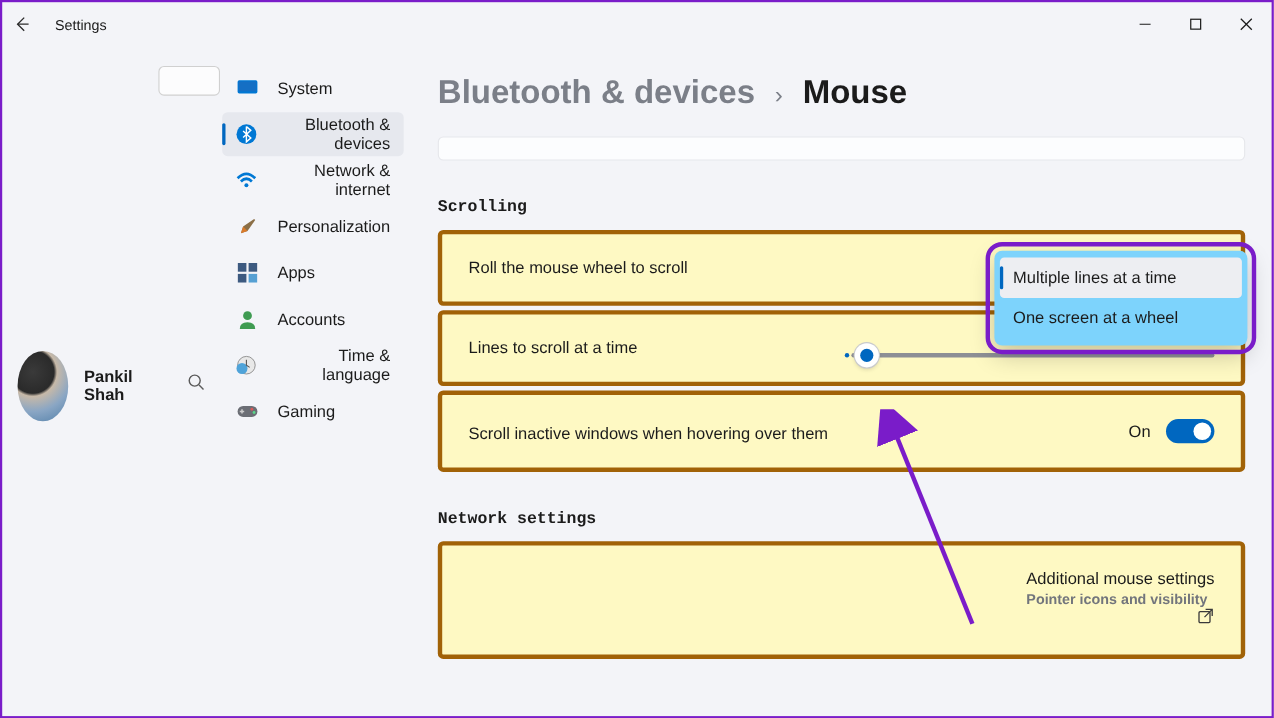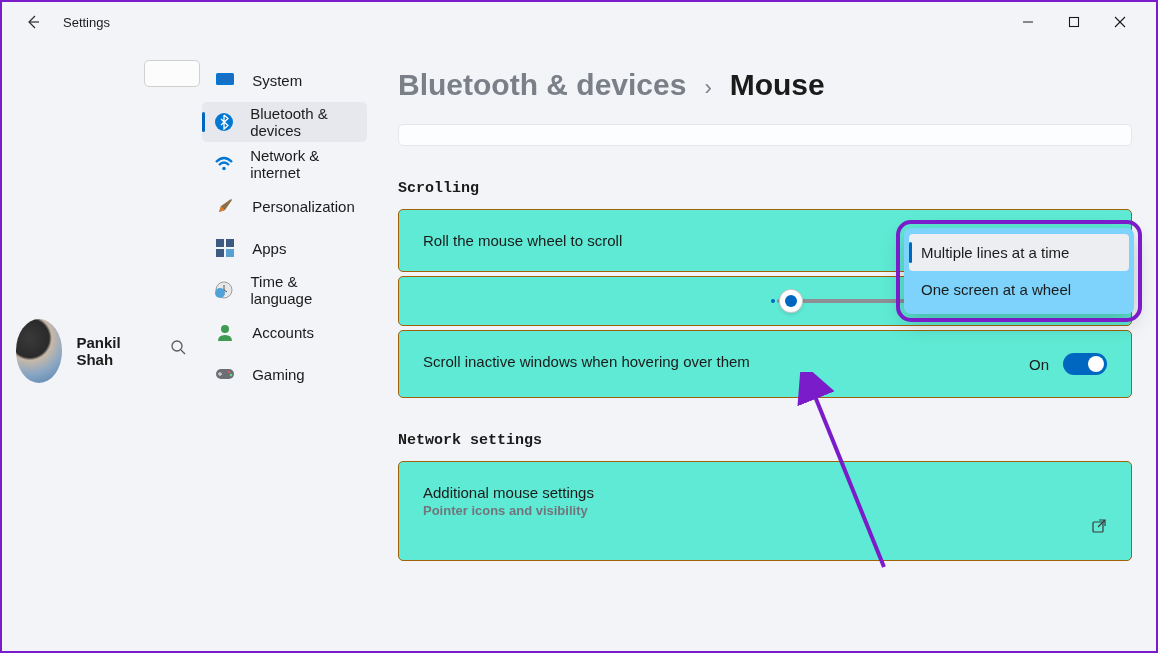--- a/index.html
+++ b/index.html
@@ -1,55 +1,55 @@
 <!DOCTYPE html>
 <html><head>
   <meta charset="utf-8">
   <style>
     * { box-sizing: border-box; margin: 0; padding: 0; font-family: "Segoe UI", -apple-system, sans-serif; }
     body { width: 1158px; height: 653px; background: #f3f4f8; border: 2px solid #7a1cc9; position: relative; overflow: hidden; }
 
     
-    .titlebar { display: flex; align-items: center; height: 40px; padding: 0 13px; }
+    .titlebar { display: flex; align-items: center; height: 40px; padding: 0 0; }
     .back-btn { width: 36px; height: 36px; display: flex; align-items: center; justify-content: center; cursor: pointer; }
     .title { font-size: 13px; margin-left: 12px; color: #1b1b1b; }
     .win-controls { margin-left: auto; display: flex; }
     .win-btn { width: 46px; height: 32px; display: flex; align-items: center; justify-content: center; cursor: pointer; }
 
     
     .container { display: flex; height: calc(100% - 40px); }
     .sidebar { width: 358px; padding: 18px 10px 0 10px; display: flex; flex-direction: row; }
     .profile { display: flex; align-items: center; padding: 10px 4px 20px 4px; }
     .avatar { width: 64px; height: 64px; border-radius: 50%; background: radial-gradient(circle at 30% 30%, #3a3a3a 0%, #2a2a2a 35%, #c7b9a8 40%, #8aa6c4 65%, #4f7ea8 100%); margin-right: 14px; }
     .username { font-size: 15px; font-weight: 600; color: #1b1b1b; }
 
     .searchwrap { position: relative; margin: 0 2px 18px 2px; }
     .search { width: 100%; height: 27px; border: 1px solid #d0d0d0; border-radius: 5px; background: #fcfcfd; padding: 0 40px 0 14px; font-size: 15px; color: #555; }
     .search::placeholder { color: #7a7a7a; }
     .search-icon { position: absolute; right: 14px; top: 50%; transform: translateY(-50%); }
 
-    .nav { display: flex; flex-direction: column; gap: 2px; }
+    .nav { display: flex; flex-direction: column; gap: 2px; text-align: right; }
     .nav-item { display: flex; align-items: center; height: 40px; border-radius: 5px; padding: 0 12px; cursor: pointer; position: relative; }
     .nav-item.active { background: #e6e8ee; }
     .nav-item.active::before { content: ""; position: absolute; left: 0; top: 10px; bottom: 10px; width: 3px; background: #0067c0; border-radius: 2px; }
     .nav-icon { width: 22px; height: 22px; display: flex; align-items: center; justify-content: center; margin-right: 16px; }
     .nav-label { font-size: 15px; color: #1b1b1b; }
 
     
     .main { flex: 1; padding: 26px 24px 0 38px; overflow: hidden; }
     .breadcrumb { display: flex; align-items: baseline; gap: 18px; margin-bottom: 22px; }
     .crumb-parent { font-size: 30px; font-weight: 600; color: #7b7f88; }
     .crumb-sep { font-size: 22px; color: #7b7f88; }
     .crumb-current { font-size: 30px; font-weight: 600; color: #1b1b1b; }
 
     .card-stub { height: 22px; background: #fcfdfe; border: 1px solid #e6e7eb; border-radius: 5px; margin-bottom: 34px; }
 
     .section-heading { font-size: 15px; font-weight: 600; color: #1b1b1b; margin-bottom: 12px; font-family: Liberation Mono, monospace; }
 
-    .card { background: #5eead4; border: 1px solid #a16207; border-radius: 5px; padding: 22px 24px; margin-bottom: 4px; display: flex; align-items: flex-start; }
+    .card { background: #fef9c3; border: 4px solid #a16207; border-radius: 5px; padding: 22px 24px; margin-bottom: 4px; display: flex; align-items: flex-end; }
     .card-label { font-size: 15px; color: #1b1b1b; flex: 1; }
     .card-sub { font-size: 13px; color: #72757c; margin-top: 2px; font-weight: bold; }
 
     
     .dropdown { position: absolute; right: 22px; top: 226px; width: 230px; background: #7dd3fc; border-radius: 7px; box-shadow: 0 8px 22px rgba(0,0,0,0.22); padding: 6px 5px; z-index: 10; outline: 4px solid #7a1cc9; outline-offset: 4px; }
     .dropdown-item { padding: 10px 12px; border-radius: 4px; font-size: 15px; color: #1b1b1b; cursor: pointer; position: relative; }
     .dropdown-item.selected { background: #edeef2; }
     .dropdown-item.selected::before { content: ""; position: absolute; left: 0; top: 8px; bottom: 8px; width: 3px; background: #0067c0; border-radius: 2px; }
 
     
@@ -163,36 +163,36 @@
               <rect x="0" y="0" width="8" height="8" fill="#3d5a80"></rect>
               <rect x="10" y="0" width="8" height="8" fill="#3d5a80"></rect>
               <rect x="0" y="10" width="8" height="8" fill="#3d5a80"></rect>
               <rect x="10" y="10" width="8" height="8" fill="#56a0d3"></rect>
             </svg>
           </span>
         <span class="nav-label">Apps</span>
       </div>
       <div class="nav-item">
         <span class="nav-icon">
+            <svg width="18" height="18">
+              <circle cx="9" cy="6" r="4" fill="#3f9b52"></circle>
+              <path d="M2 18 Q2 12 9 12 Q16 12 16 18 Z" fill="#3f9b52"></path>
+            </svg>
+          </span>
+        <span class="nav-label">Accounts</span>
+      </div>
+      <div class="nav-item">
+        <span class="nav-icon">
             <svg width="20" height="20">
               <circle cx="10" cy="10" r="8" fill="#e8e8e8" stroke="#888" stroke-width="0.8"></circle>
               <circle cx="6" cy="13" r="5" fill="#4fa3d9"></circle>
               <path d="M10 5 L10 10 L13 12" stroke="#555" stroke-width="1" fill="none"></path>
             </svg>
           </span>
         <span class="nav-label">Time &amp; language</span>
-      </div>
-      <div class="nav-item">
-        <span class="nav-icon">
-            <svg width="18" height="18">
-              <circle cx="9" cy="6" r="4" fill="#3f9b52"></circle>
-              <path d="M2 18 Q2 12 9 12 Q16 12 16 18 Z" fill="#3f9b52"></path>
-            </svg>
-          </span>
-        <span class="nav-label">Accounts</span>
       </div>
       <div class="nav-item">
         <span class="nav-icon">
             <svg width="22" height="16">
               <rect x="2" y="3" width="18" height="10" rx="5" fill="#6b6e75"></rect>
               <circle cx="15" cy="6" r="1.3" fill="#d85a5a"></circle>
               <circle cx="17" cy="9" r="1.3" fill="#5ad88a"></circle>
               <path d="M6 6 V10 M4 8 H8" stroke="#ccc" stroke-width="1.4"></path>
             </svg>
           </span>
@@ -210,20 +210,21 @@
 
     <div class="card-stub"></div>
 
     <div class="section-heading">Scrolling</div>
 
     <div class="card">
       <div class="card-label">Roll the mouse wheel to scroll</div>
     </div>
 
     <div class="card">
+      <div class="card-label">Lines to scroll at a time</div>
       <div class="slider-track">
         <div class="slider-tick"></div>
         <div class="slider-thumb">
             <div class="slider-thumb-inner"></div>
           </div>
       </div>
     </div>
 
     <div class="card">
       <div class="card-label">Scroll inactive windows when hovering over them</div>

